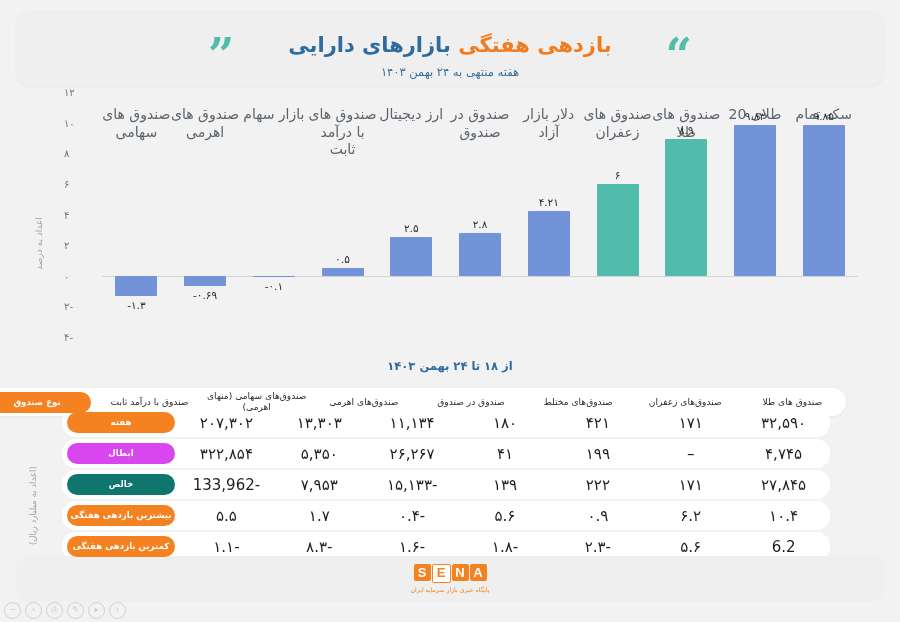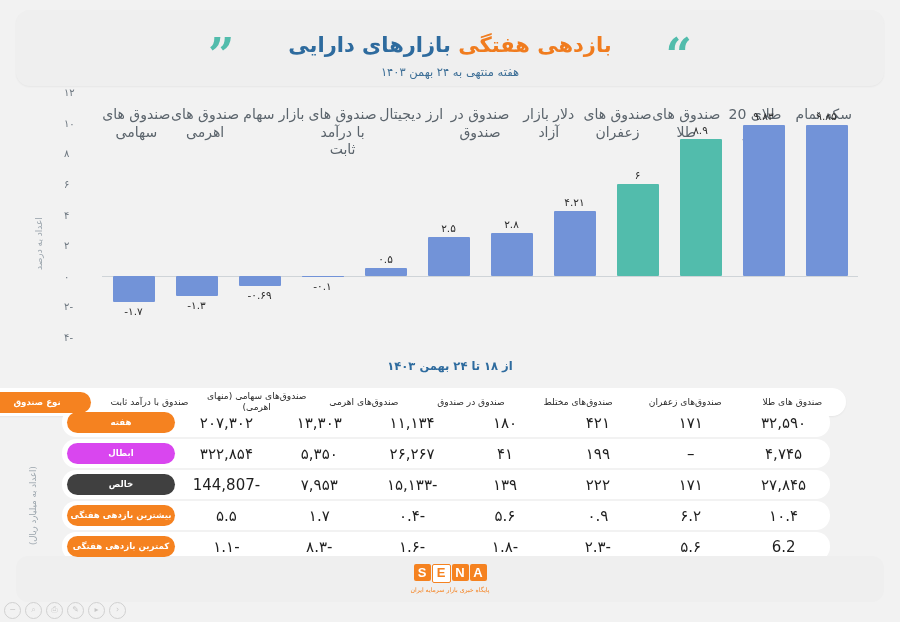--- a/index.html
+++ b/index.html
@@ -207,24 +207,20 @@
         <div class="tick" style="top: 91.875px;">۶</div>
         <div class="tick" style="top: 122.5px;">۴</div>
         <div class="tick" style="top: 153.125px;">۲</div>
         <div class="tick" style="top: 183.75px;">۰</div>
         <div class="tick" style="top: 214.375px;">-۲</div>
         <div class="tick" style="top: 245px;">-۴</div>
       </div>
     <div class="zeroline" id="zeroline" style="top: 183.75px;"></div>
     <div class="bars" id="bars">
         <div class="barcol">
-          <div class="bar blue" title="صندوق های سهامی: -1.7" style="top: 183.75px; height: 26.0312px; background: rgb(114, 147, 216);"></div>
-          <div class="bar-val" style="top: 212.781px;">-۱.۷</div>
-        </div>
-        <div class="barcol">
           <div class="bar blue" title="صندوق های اهرمی: -1.3" style="top: 183.75px; height: 19.9062px; background: rgb(114, 147, 216);"></div>
           <div class="bar-val" style="top: 206.656px;">-۱.۳</div>
         </div>
         <div class="barcol">
           <div class="bar blue" title="بازار سهام: -0.69" style="top: 183.75px; height: 10.5656px; background: rgb(114, 147, 216);"></div>
           <div class="bar-val" style="top: 197.316px;">-۰.۶۹</div>
         </div>
         <div class="barcol">
           <div class="bar blue" title="صندوق های مختلط: -0.1" style="top: 183.75px; height: 1.53125px; background: rgb(114, 147, 216);"></div>
           <div class="bar-val" style="top: 188.281px;">-۰.۱</div>
@@ -310,23 +306,23 @@
       </div>
       <div class="rowgap"></div>
       <div class="trow">
         <div class="rowbg"></div>
         <div class="cell num">۲۷,۸۴۵</div>
         <div class="cell num">۱۷۱</div>
         <div class="cell num">۲۲۲</div>
         <div class="cell num">۱۳۹</div>
         <div class="cell num">-۱۵,۱۳۳</div>
         <div class="cell num">۷,۹۵۳</div>
-        <div class="cell num">-144,807</div>
-        <div class="cell rowlab">
-          <span class="pill" style="background: #404040;">خالص</span>
+        <div class="cell num">-133,962</div>
+        <div class="cell rowlab">
+          <span class="pill" style="background: #0f766e;">خالص</span>
         </div>
       </div>
       <div class="rowgap"></div>
       <div class="trow">
         <div class="rowbg"></div>
         <div class="cell num">۱۰.۴</div>
         <div class="cell num">۶.۲</div>
         <div class="cell num">۰.۹</div>
         <div class="cell num">۵.۶</div>
         <div class="cell num">-۰.۴</div>

